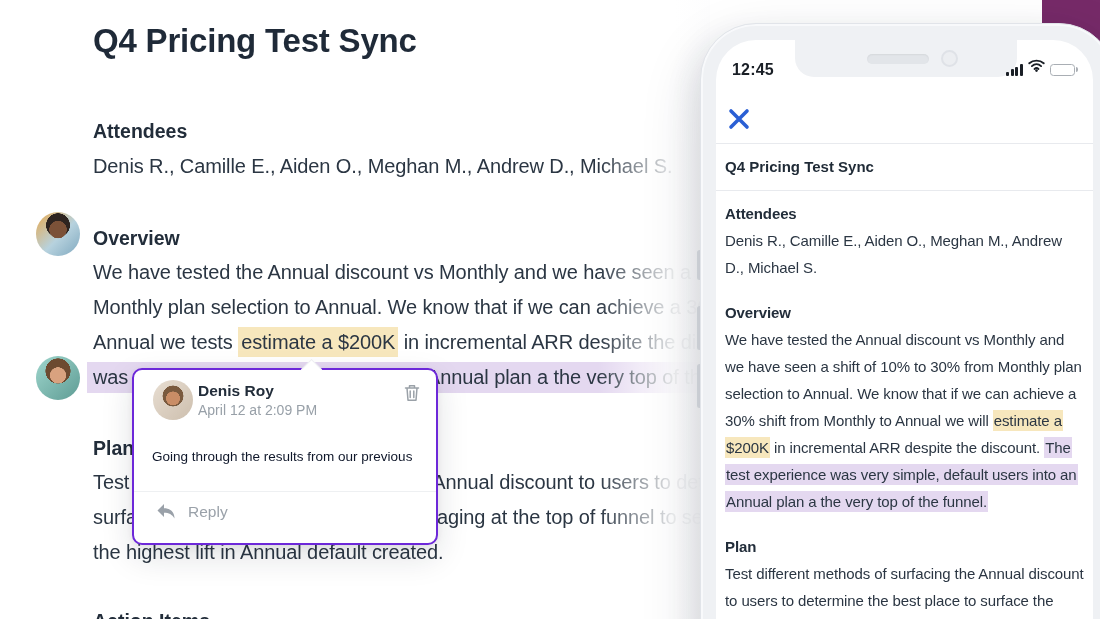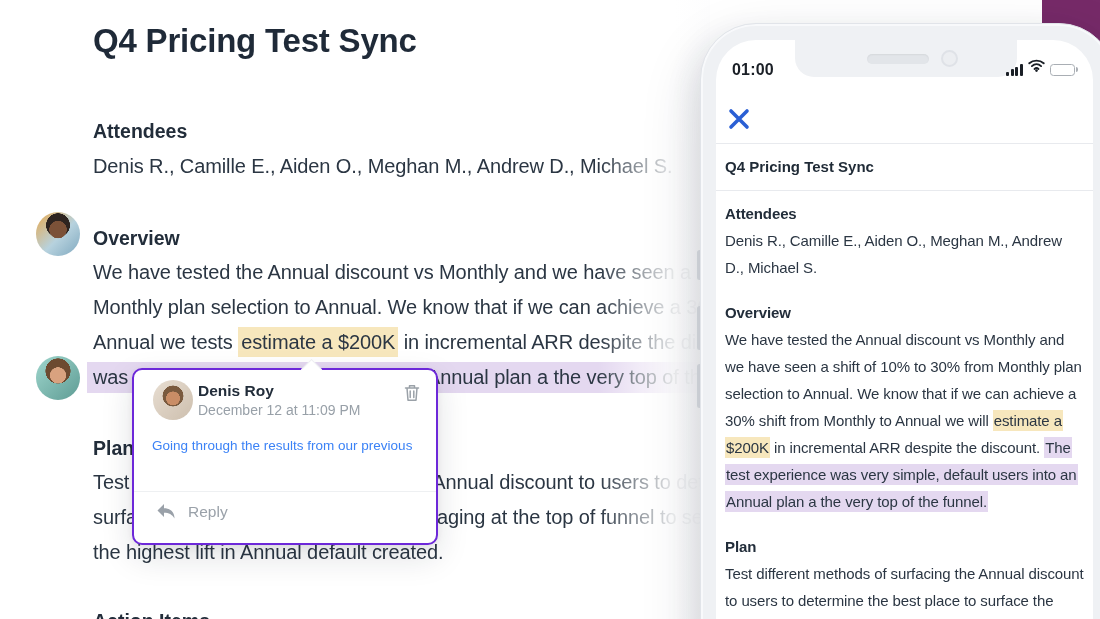--- a/index.html
+++ b/index.html
@@ -123,21 +123,21 @@
   }
   .popup-avatar{
     position:absolute; left:19px; top:10px; width:40px; height:40px; border-radius:50%;
     background:
       radial-gradient(circle at 50% 46%, #c98d66 0 23%, rgba(0,0,0,0) 24%),
       radial-gradient(circle at 50% 40%, #7a5a3e 0 33%, rgba(0,0,0,0) 34%),
       linear-gradient(135deg, #e8ded2 0%, #cdbfae 100%);
   }
   .popup-name{ position:absolute; left:64px; top:12px; font-size:15.5px; font-weight:bold; color:#222d3a; }
   .popup-date{ position:absolute; left:64px; top:32px; font-size:14px; color:#98a0a8; }
-  .popup-body{ position:absolute; left:18px; top:64px; font-size:13.5px; line-height:23px; color:#3b82f6; white-space:nowrap; }
+  .popup-body{ position:absolute; left:18px; top:75px; font-size:13.5px; line-height:23px; color:#0f172a; white-space:nowrap; }
   .popup-divider{ position:absolute; left:0; top:121px; width:100%; height:1px; background:#eef0f2; }
   .popup-trash{ position:absolute; right:16px; top:14px; width:16px; height:18px; cursor:pointer; }
   .popup-reply{
     position:absolute; left:22px; top:133px; display:flex; align-items:flex-start; gap:12px; cursor:text;
   }
   .popup-reply-label{ font-size:15.5px; color:#9aa1a9; }
 </style>
 </head>
 <body>
 
@@ -179,21 +179,21 @@
   <div class="side-btn" style="left:697px; top:364px; height:44px;"></div>
 
   <div class="phone-frame">
     <div class="phone-screen">
 
       <div class="notch">
         <div class="speaker"></div>
         <div class="camera"></div>
       </div>
 
-      <div class="status-time">01:00</div>
+      <div class="status-time">12:45</div>
       <div class="status-icons">
         <span class="sig">
           <i style="height:4.5px;"></i>
             <i style="height:7px;"></i>
             <i style="height:9.5px;"></i>
             <i style="height:12px;"></i>
         </span>
         <span>
           <svg width="17" height="13" viewBox="0 0 17 13">
             <path d="M1.3 4.3 C5.3 .7 11.7 .7 15.7 4.3" stroke="#1a1f26" stroke-width="1.9" fill="none" stroke-linecap="round"></path>
@@ -232,21 +232,21 @@
         <div>Test different methods of surfacing the Annual discount to users to determine the best place to surface the</div>
       </div>
 
     </div>
   </div>
 
   <div class="popup">
     <div class="popup-caret"></div>
     <div class="popup-avatar"></div>
     <div class="popup-name">Denis Roy</div>
-    <div class="popup-date">December 12 at 11:09 PM</div>
+    <div class="popup-date">April 12 at 2:09 PM</div>
     <div class="popup-trash">
       <svg width="16" height="18" viewBox="0 0 16 18">
         <path d="M1.5 4 h13 M5.5 4 V1.8 h5 V4 M3 4 l1 12.2 h8 l1 -12.2 M6.2 7 v6.4 M9.8 7 v6.4" stroke="#9aa1a8" stroke-width="1.5" fill="none" stroke-linecap="round" stroke-linejoin="round"></path>
       </svg>
     </div>
     <div class="popup-body">
       <div>Going through the results from our previous</div>
     </div>
     <div class="popup-divider"></div>
     <div class="popup-reply">

